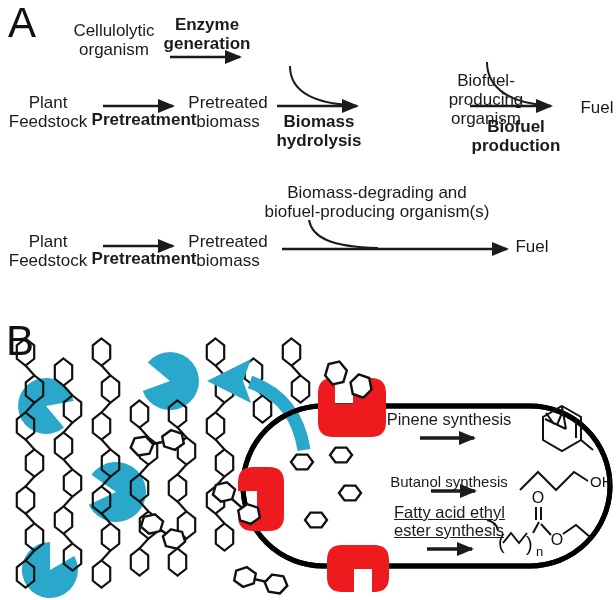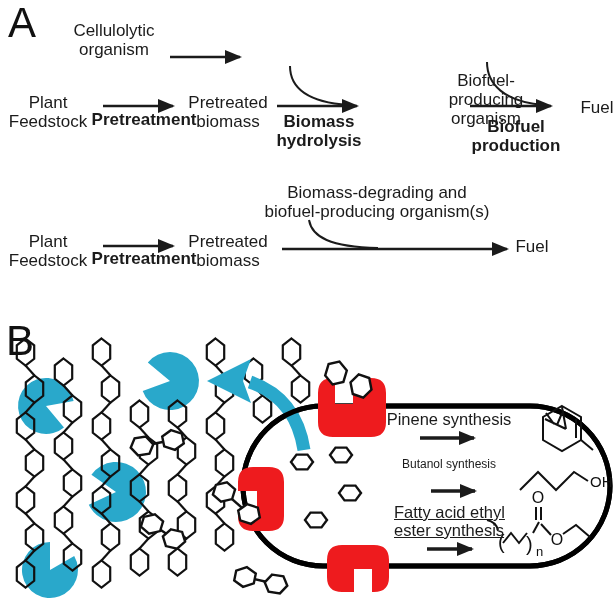--- a/index.html
+++ b/index.html
@@ -199,20 +199,22 @@
       <text x="538" y="503" font-size="16" text-anchor="middle">O</text>
       <text x="557" y="545" font-size="16" text-anchor="middle">O</text>
       <text x="590" y="487" font-size="15">OH</text>
     </g>
   </svg>
 
   <div class="panel-letter" style="left:8px;top:2px;">A</div>
 
   <div class="lbl" style="left:114px;top:21px;">Cellulolytic
 organism</div>
+  <div class="lbl bold" style="left:207px;top:15px;">Enzyme
+generation</div>
   <div class="lbl" style="left:486px;top:27px;margin-top:44px;">Biofuel-producing
 organism</div>
 
   <div class="lbl" style="left:48px;top:93px;">Plant
 Feedstock</div>
   <div class="lbl bold" style="left:144px;top:110px;">Pretreatment</div>
   <div class="lbl" style="left:228px;top:93px;">Pretreated
 biomass</div>
   <div class="lbl bold" style="left:319px;top:112px;">Biomass
 hydrolysis</div>
@@ -224,17 +226,17 @@
 biofuel-producing organism(s)</div>
   <div class="lbl" style="left:48px;top:232px;">Plant
 Feedstock</div>
   <div class="lbl bold" style="left:144px;top:249px;">Pretreatment</div>
   <div class="lbl" style="left:228px;top:232px;">Pretreated
 biomass</div>
   <div class="lbl" style="left:532px;top:237px;">Fuel</div>
 
   <div class="panel-letter" style="left:6px;top:320px;">B</div>
   <div class="lbl" style="left:449px;top:410px;font-size:16.5px;">Pinene synthesis</div>
-  <div class="lbl" style="left:449px;top:455px;font-size:12px;">Butanol synthesis</div>
+  <div class="lbl" style="left:449px;top:472px;font-size:15px;">Butanol synthesis</div>
   <div class="lbl left" style="left:394px;top:504px;font-size:16.5px;line-height:17.5px;text-decoration:underline;">Fatty acid ethyl
 ester synthesis</div>
 
 </div>
 
 </body></html>

